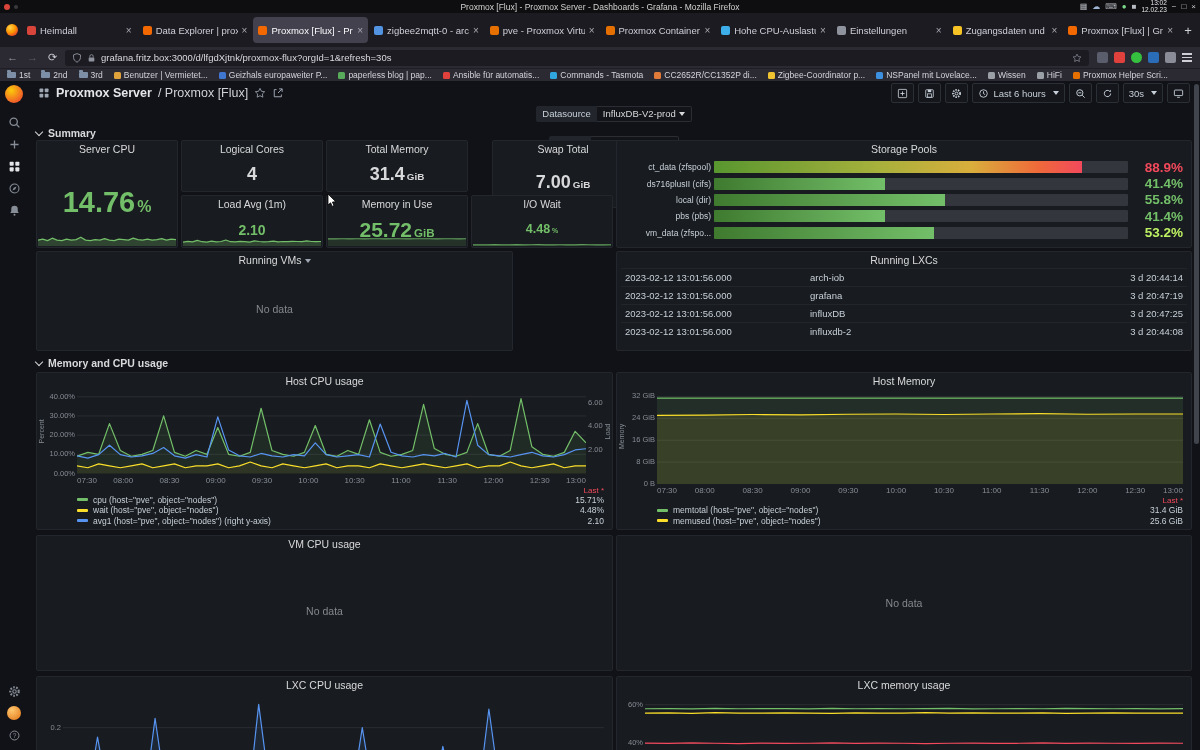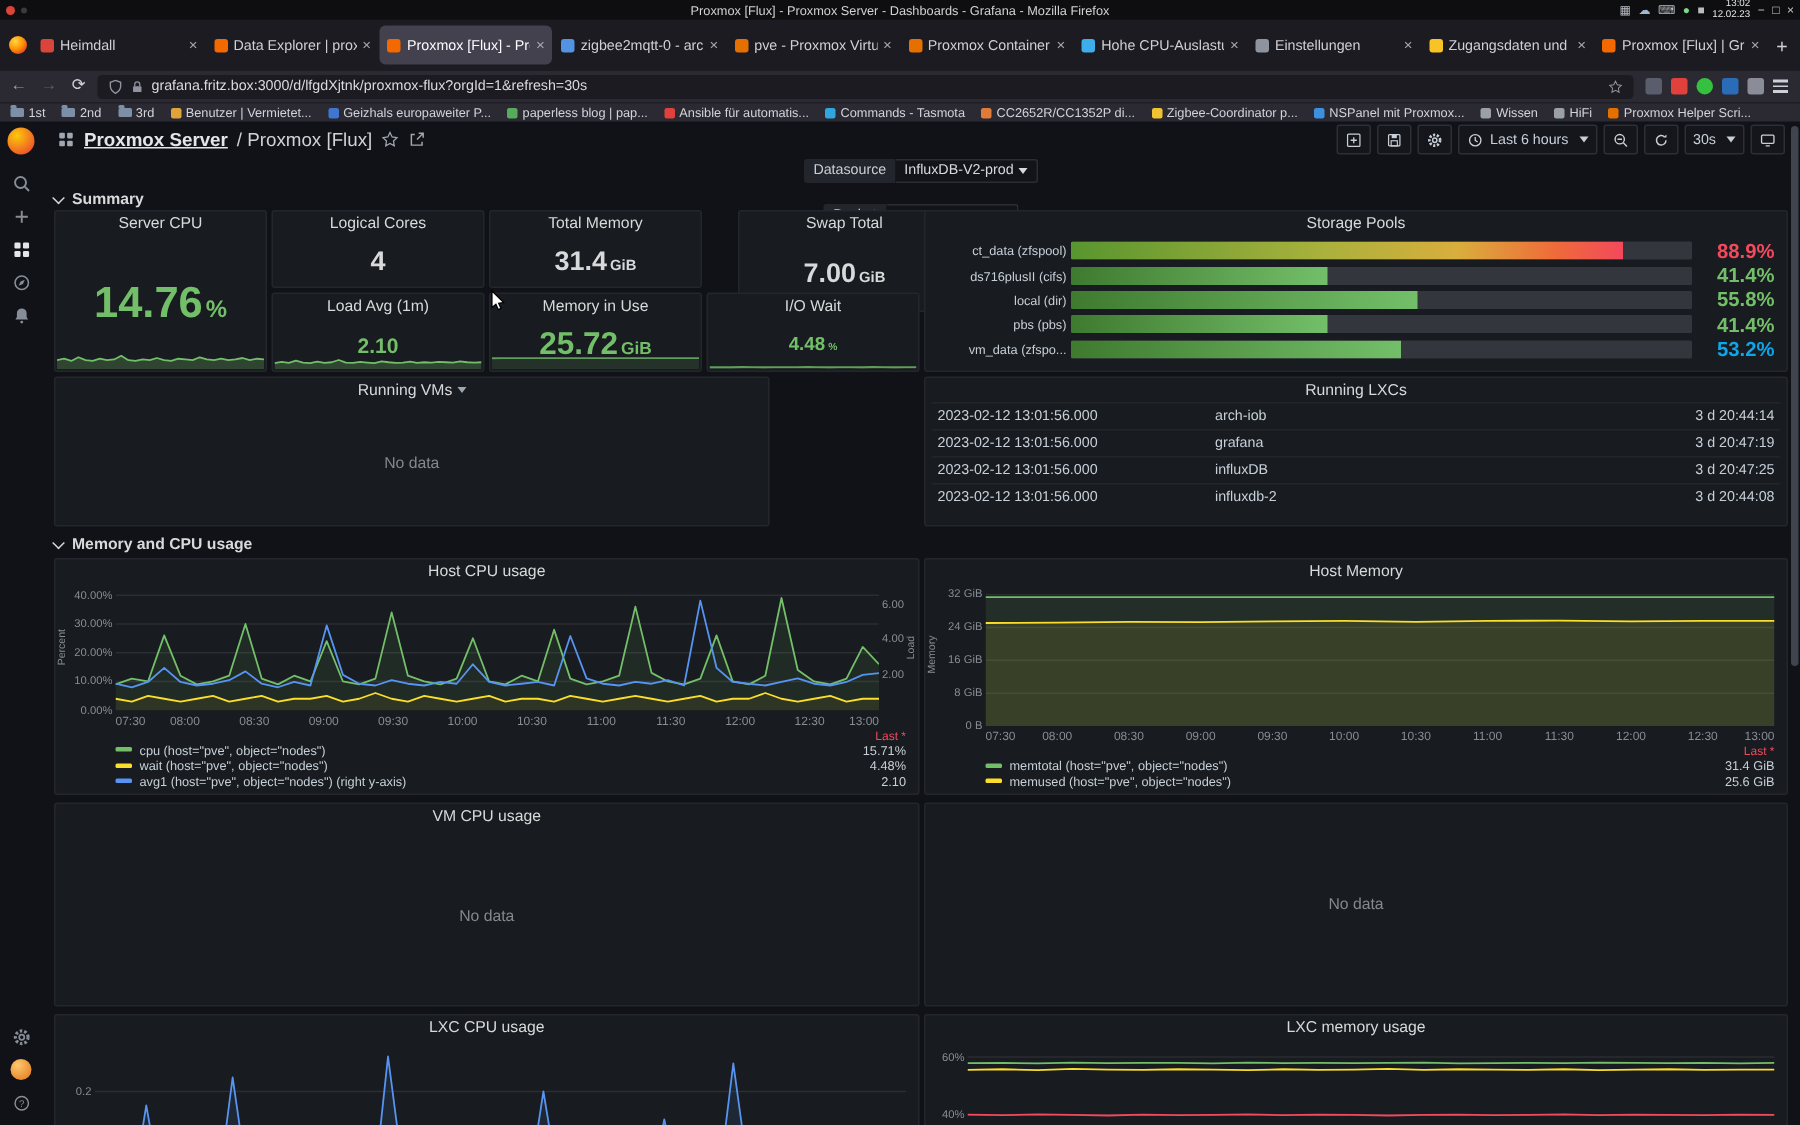--- a/index.html
+++ b/index.html
@@ -47,21 +47,21 @@
   .sb-btn svg{width:13px;height:13px;}
   .sb-btn.active{color:#e3e5e8;}
   #g-logo{width:18px;height:18px;border-radius:50%;background:radial-gradient(circle at 35% 30%,#fbca0a,#f05a28 75%);margin-bottom:8px;}
   #sb-spacer{flex:1;}
   #g-avatar{width:14px;height:14px;border-radius:50%;background:radial-gradient(circle at 35% 30%,#ffc76e,#e8892c 75%);}
   #g-content{position:relative;flex:1;min-width:0;overflow:hidden;background:#111217;}
   
   #dash-header{position:absolute;top:0;left:0;right:0;height:26px;display:flex;align-items:center;gap:6px;padding:0 10px;}
   .hicon{color:#9fa7b3;}
   .hicon svg{width:12px;height:12px;}
-  #dh-title{font-size:12.5px;font-weight:700;color:#e3e5e8;white-space:nowrap;text-decoration:underline;}
+  #dh-title{font-size:12.5px;font-weight:700;color:#e3e5e8;white-space:nowrap;}
   #dh-sub{font-size:12.5px;color:#d0d2d6;white-space:nowrap;}
   .dh-right{margin-left:auto;display:flex;align-items:center;gap:4px;}
   .gbtn{height:18px;border:1px solid #2b2f36;border-radius:2px;background:rgba(255,255,255,0.02);color:#c7d0d9;display:flex;align-items:center;gap:4px;padding:0 5px;font-size:9.5px;white-space:nowrap;}
   .gbtn svg{width:11px;height:11px;}
   .caret{display:inline-block;width:0;height:0;border-left:3px solid transparent;border-right:3px solid transparent;border-top:4px solid currentColor;margin-left:3px;vertical-align:middle;}
   
   #var-row{position:absolute;top:26px;left:0;right:0;height:20px;display:flex;align-items:center;gap:14px;padding:0 10px;font-size:9.5px;flex-direction:column;}
   .var{display:flex;align-items:center;}
   .var-label{background:#22252b;color:#c7d0d9;padding:2px 6px;border-radius:2px 0 0 2px;line-height:12px;}
   .var-value{background:#121419;border:1px solid #2a2d34;border-left:none;color:#d8d9da;padding:1px 6px;border-radius:0 2px 2px 0;display:flex;align-items:center;line-height:12px;}
@@ -271,21 +271,21 @@
       <span class="bm">
         <span class="bm-ico" style="background: rgb(224, 123, 57);"></span>
         <span>CC2652R/CC1352P di...</span>
       </span>
       <span class="bm">
         <span class="bm-ico" style="background: rgb(240, 195, 48);"></span>
         <span>Zigbee-Coordinator p...</span>
       </span>
       <span class="bm">
         <span class="bm-ico" style="background: rgb(61, 143, 224);"></span>
-        <span>NSPanel mit Proxmox...</span>
+        <span>NSPanel mit Lovelace...</span>
       </span>
       <span class="bm">
         <span class="bm-ico" style="background: rgb(154, 160, 166);"></span>
         <span>Wissen</span>
       </span>
       <span class="bm">
         <span class="bm-ico" style="background: rgb(154, 160, 166);"></span>
         <span>HiFi</span>
       </span>
       <span class="bm">
@@ -551,21 +551,21 @@
               <div class="sp-track">
                 <div class="sp-fill" style="width: 41.4%; background: linear-gradient(90deg, rgb(63, 122, 47), rgb(115, 191, 105));"></div>
               </div>
               <span class="sp-val" style="color: rgb(115, 191, 105);">41.4%</span>
             </div>
             <div class="sp-row">
               <span class="sp-name">vm_data (zfspo...</span>
               <div class="sp-track">
                 <div class="sp-fill" style="width: 53.2%; background: linear-gradient(90deg, rgb(63, 122, 47), rgb(115, 191, 105));"></div>
               </div>
-              <span class="sp-val" style="color: #0ea5e9;">53.2%</span>
+              <span class="sp-val" style="color: #bef264;">53.2%</span>
             </div>
           </div>
       </div>
 
       <div class="panel" style="left:8px;top:171px;width:477px;height:100px">
         <div class="p-title"><span>Running VMs</span><span class="caret" style="border-top-color:#9fa7b3"></span></div>
         <div class="nodata">No data</div>
       </div>
 
       <div class="panel" style="left:588px;top:171px;width:576px;height:100px">

